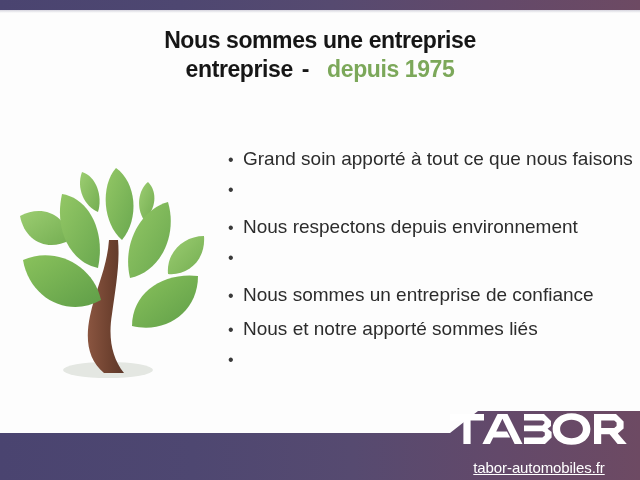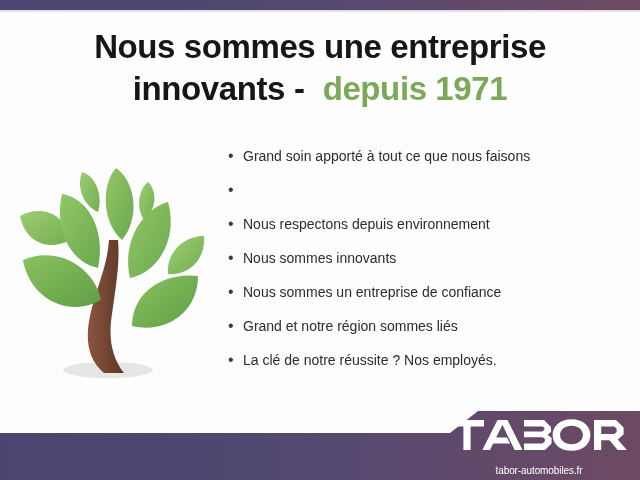--- a/index.html
+++ b/index.html
@@ -36,21 +36,21 @@
     background: linear-gradient(180deg, rgba(74,68,112,0.22) 0%, rgba(74,68,112,0) 100%);
   }
 
   
   .headline {
     position: absolute;
     left: 0;
     top: 26px;
     width: 640px;
     text-align: center;
-    font-size: 33px;
+    font-size: 23px;
     font-weight: bold;
     color: #161616;
     letter-spacing: -0.4px;
     line-height: 1.26;
   }
   .headline .line {
     display: block;
     white-space: nowrap;
   }
   .headline .accent {
@@ -91,21 +91,21 @@
     height: 34px;
   }
   .bullet-dot {
     width: 15px;
     flex: 0 0 15px;
     color: #3a3a3a;
     font-size: 16px;
     line-height: 1;
   }
   .bullet-text {
-    font-size: 14px;
+    font-size: 19px;
     color: #2c2c2c;
     line-height: 1.2;
     white-space: nowrap;
   }
 
   
   .bottom-bar {
     position: absolute;
     left: 0;
     bottom: 0;
@@ -130,38 +130,39 @@
     height: 34px;
   }
   .logo-word svg {
     display: block;
     width: 178px;
     height: 34px;
     margin: 0 auto;
   }
   .logo-tagline {
     display: block;
-    font-size: 10px;
+    font-size: 15px;
     color: #ffffff;
     letter-spacing: -0.1px;
     margin-top: 13px;
+    text-decoration: underline;
   }
 </style>
 </head>
 <body>
 
 <div id="slide">
 
   <div class="top-bar"></div>
   <div class="top-bar-shadow"></div>
 
   <div class="headline">
     <span class="line">Nous sommes une entreprise</span>
     <span class="line">
-      <span>innovants</span><span class="sp"></span><span class="dash">-</span><span class="sp"></span><span class="sp"></span><span class="accent">depuis 1971</span>
+      <span>entreprise</span><span class="sp"></span><span class="dash">-</span><span class="sp"></span><span class="sp"></span><span class="accent">depuis 1975</span>
     </span>
   </div>
 
   <div class="tree-wrap">
     <svg viewBox="0 0 205 240" xmlns="http://www.w3.org/2000/svg">
       <defs>
         <linearGradient id="lf1" x1="0" y1="0" x2="1" y2="1">
           <stop offset="0%" stop-color="#93c765"></stop>
             <stop offset="100%" stop-color="#6aa84f"></stop>
         </linearGradient>
@@ -212,33 +213,31 @@
     </div>
     <div class="bullet-row">
       <span class="bullet-dot">•</span>
     </div>
     <div class="bullet-row">
       <span class="bullet-dot">•</span>
       <span class="bullet-text">Nous respectons depuis environnement</span>
     </div>
     <div class="bullet-row">
       <span class="bullet-dot">•</span>
-      <span class="bullet-text">Nous sommes innovants</span>
     </div>
     <div class="bullet-row">
       <span class="bullet-dot">•</span>
       <span class="bullet-text">Nous sommes un entreprise de confiance</span>
     </div>
     <div class="bullet-row">
       <span class="bullet-dot">•</span>
-      <span class="bullet-text">Grand et notre région sommes liés</span>
-    </div>
-    <div class="bullet-row">
-      <span class="bullet-dot">•</span>
-      <span class="bullet-text">La clé de notre réussite ? Nos employés.</span>
+      <span class="bullet-text">Nous et notre apporté sommes liés</span>
+    </div>
+    <div class="bullet-row">
+      <span class="bullet-dot">•</span>
     </div>
   </div>
 
   <div class="bottom-bar">
     <svg viewBox="0 0 640 80" xmlns="http://www.w3.org/2000/svg" preserveAspectRatio="none">
       <defs>
         <linearGradient id="barGrad" x1="0" y1="0" x2="1" y2="0">
           <stop offset="0%" stop-color="#4a4470"></stop>
           <stop offset="30%" stop-color="#4e4771"></stop>
           <stop offset="55%" stop-color="#564a70"></stop>

